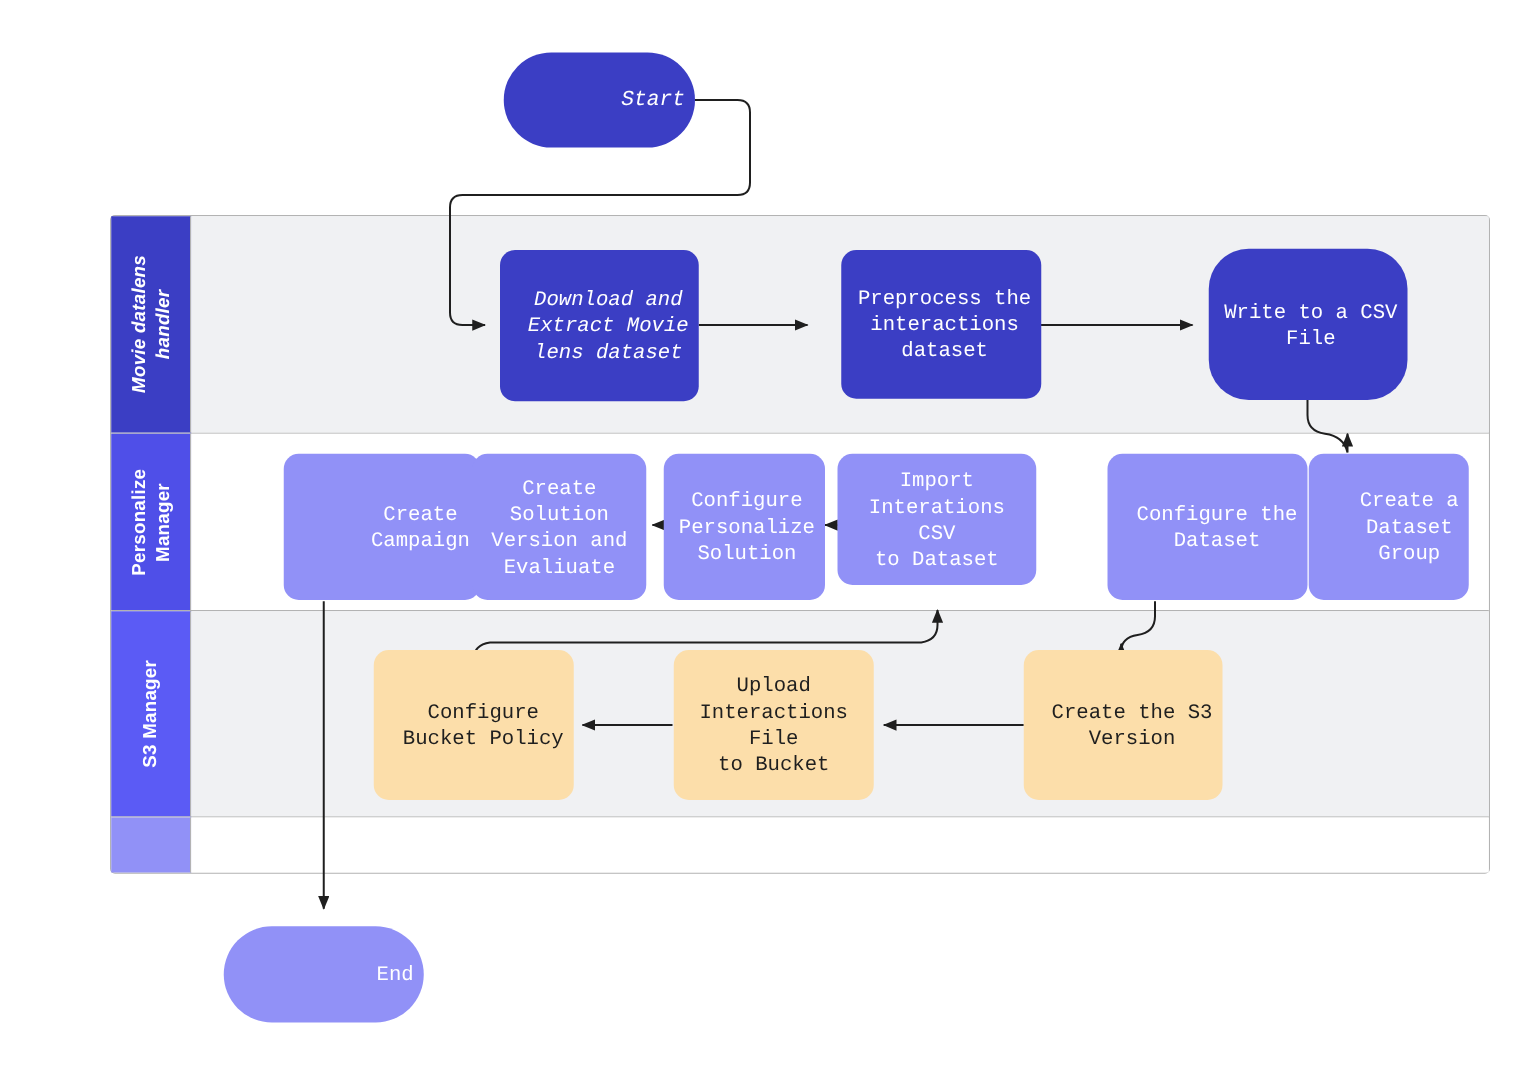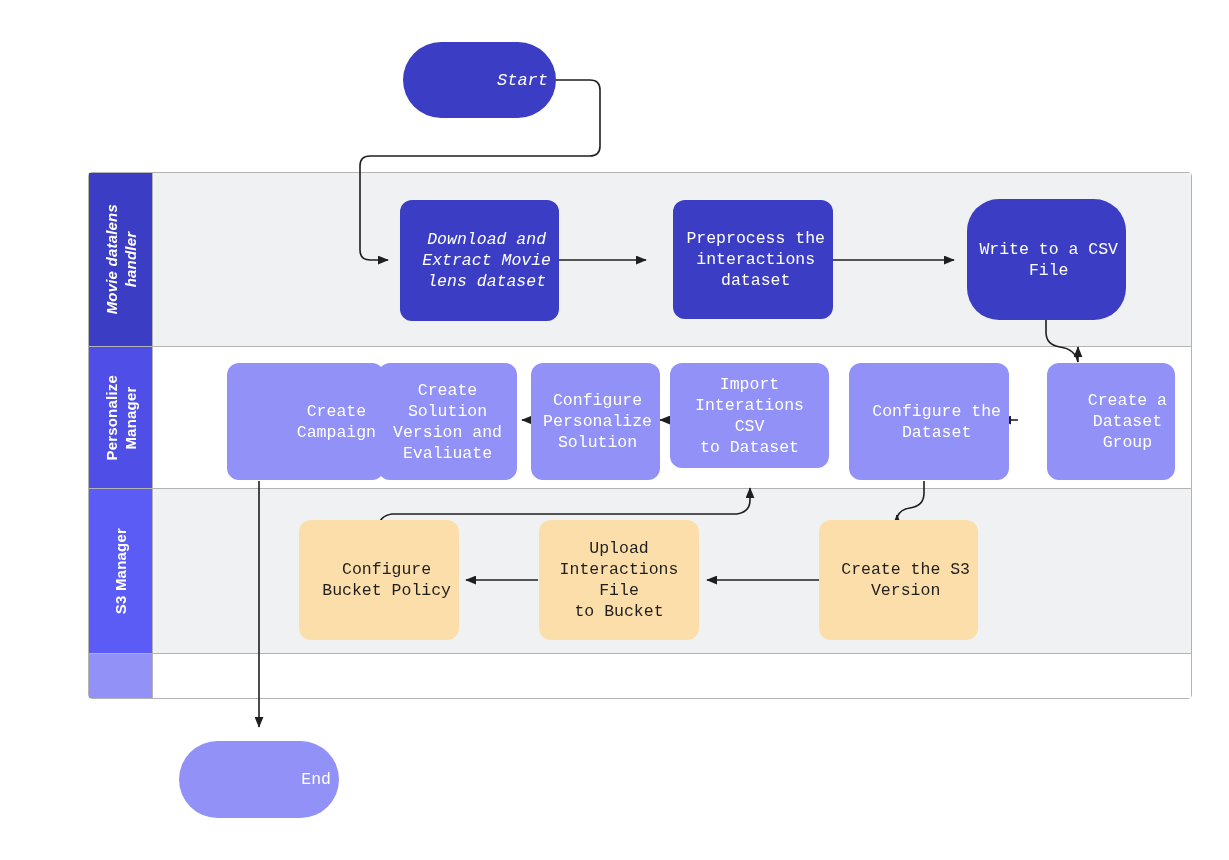--- a/index.html
+++ b/index.html
@@ -219,21 +219,21 @@
 Personalize
 Solution</span>
   </div>
 
   <div class="node light" style="left:670px; top:363px; width:159px; height:105px;">
     <span>Import
 Interations CSV
 to Dataset</span>
   </div>
 
-  <div class="node light" style="left:849px; top:363px; width:160px; height:117px;">
+  <div class="node light" style="left:886px; top:363px; width:160px; height:117px;">
     <span>Configure the
 Dataset</span>
   </div>
 
   <div class="node light" style="left:1047px; top:363px; width:128px; height:117px;">
     <span>Create a
 Dataset
 Group</span>
   </div>
 

